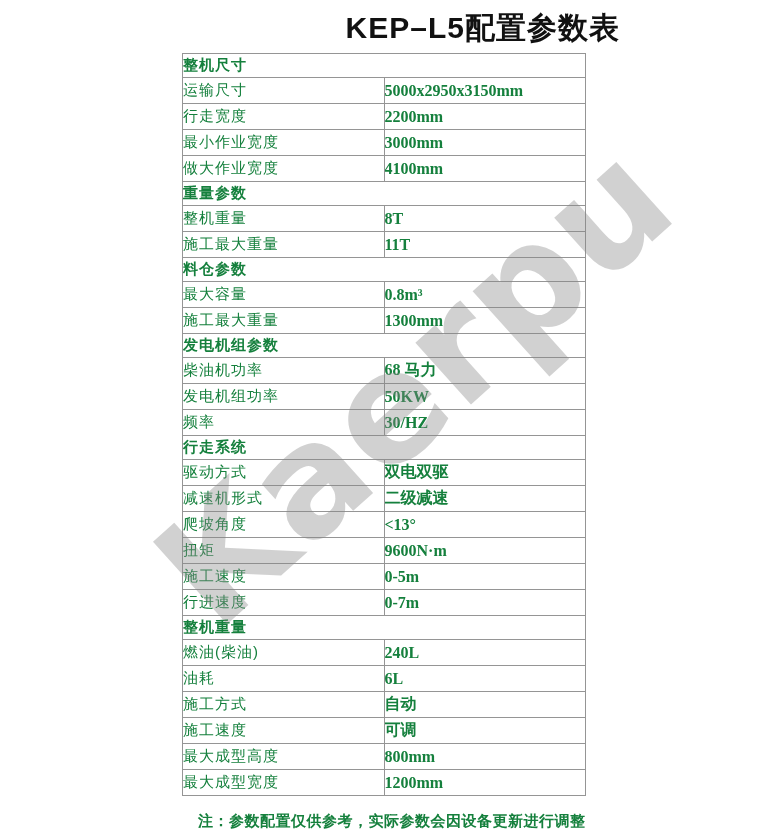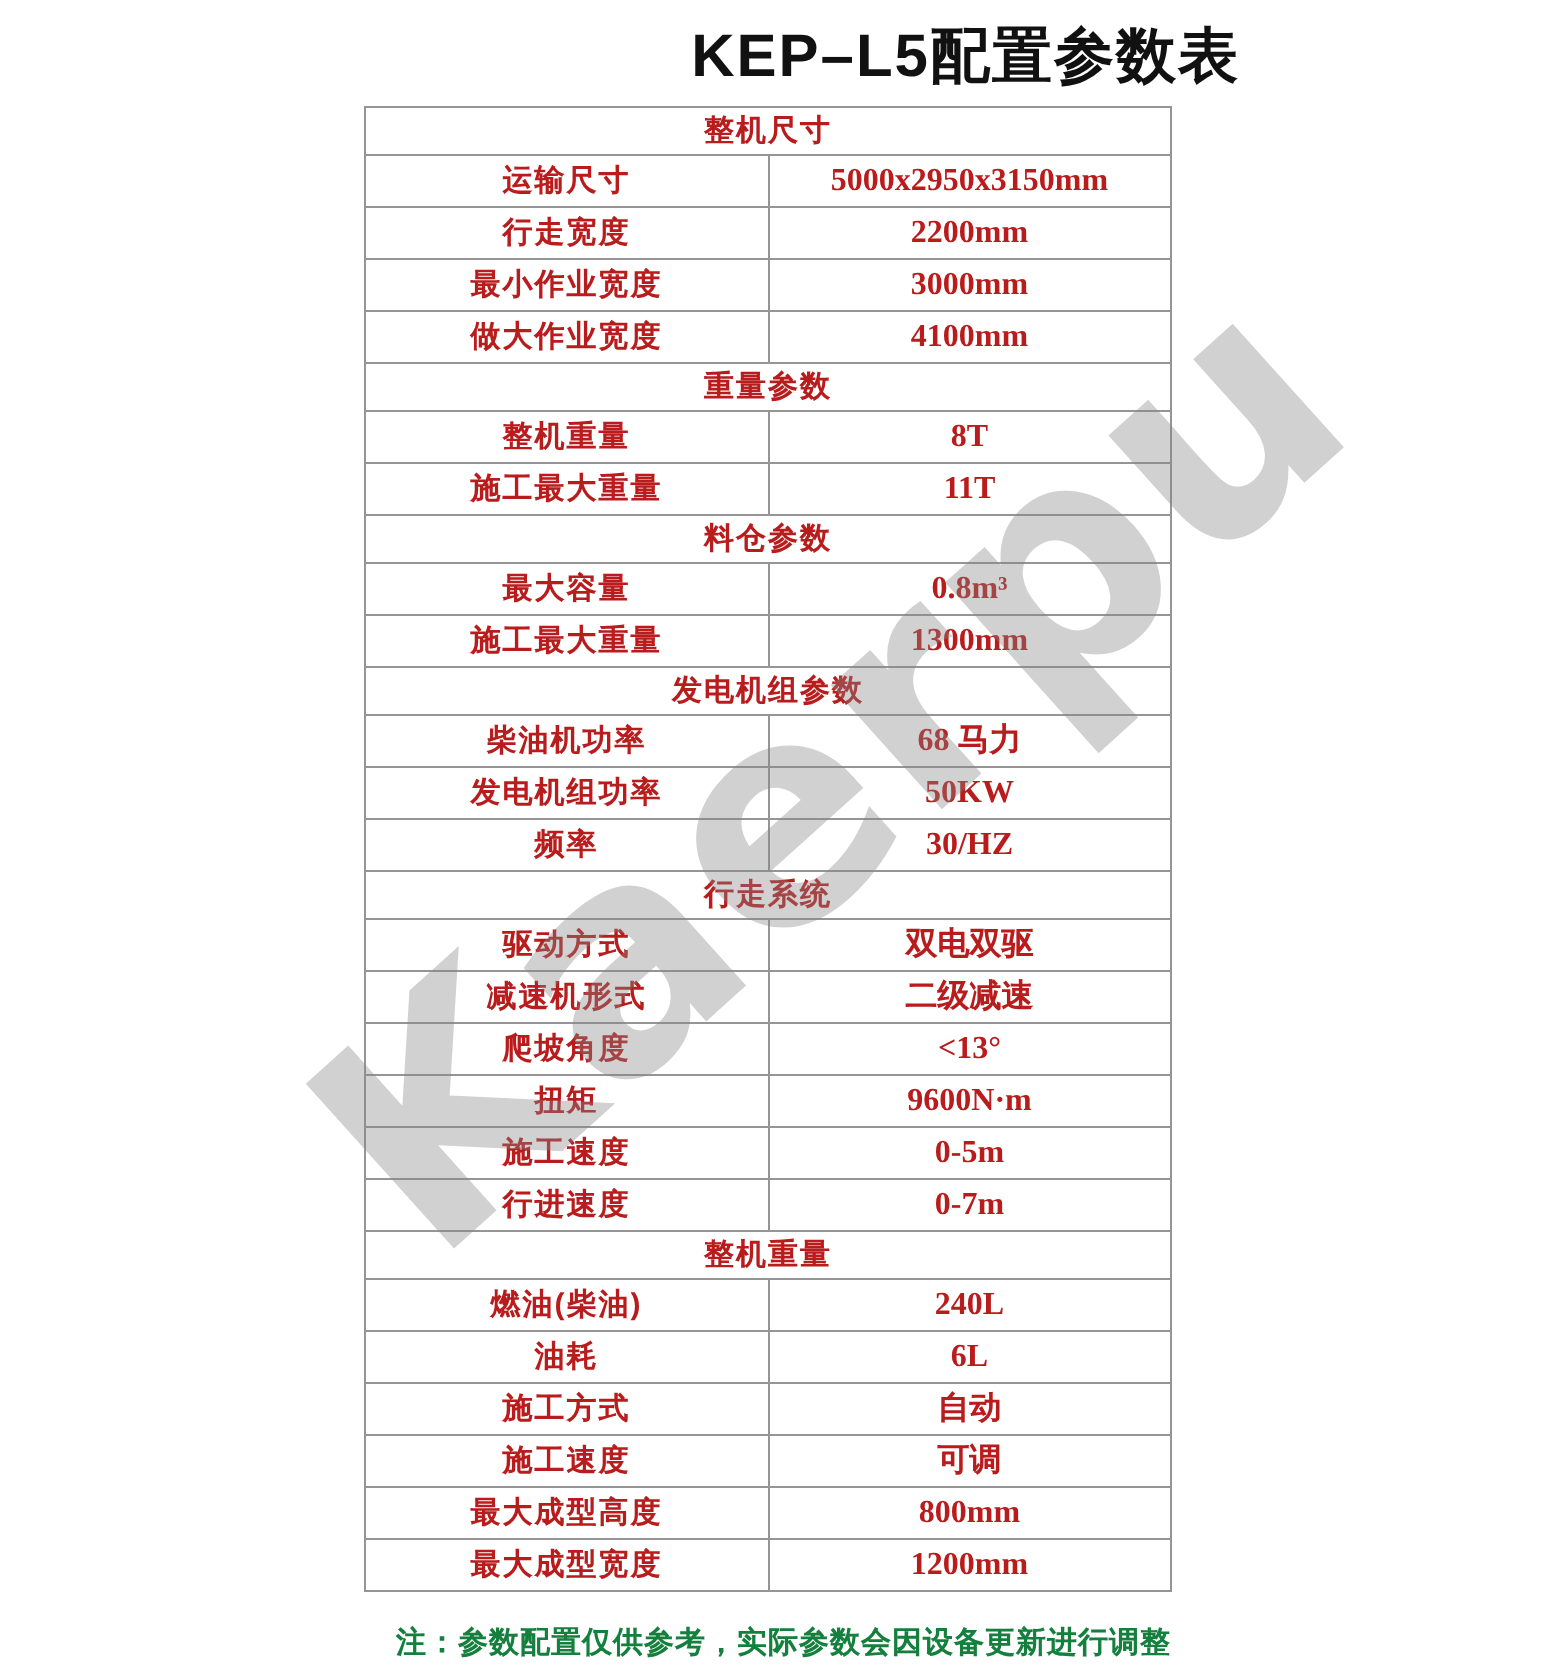--- a/index.html
+++ b/index.html
@@ -31,39 +31,39 @@
     position: absolute;
     left: 182px;
     top: 53px;
     width: 404px;
     border-collapse: collapse;
     table-layout: fixed;
     background: #ffffff;
   }
   table.spec-table td {
     border: 1px solid #959595;
-    text-align: center;
+    text-align: left;
     vertical-align: middle;
     padding: 0;
-    color: #b91c1c;
+    color: #15803d;
     overflow: hidden;
     white-space: nowrap;
     margin-left: 48px;
   }
   td.section-header {
     height: 23px;
     font-size: 15px;
     font-weight: 600;
     letter-spacing: 1px;
   }
   td.spec-label {
     height: 25px;
     width: 42.5%;
     font-size: 15px;
-    font-weight: 700;
+    font-weight: 400;
     letter-spacing: 1px;
   }
   td.spec-value {
     font-family: "Liberation Serif", "DejaVu Serif", serif;
     font-size: 16px;
     font-weight: bold;
   }
   .watermark {
     position: absolute;
     left: 55px;

